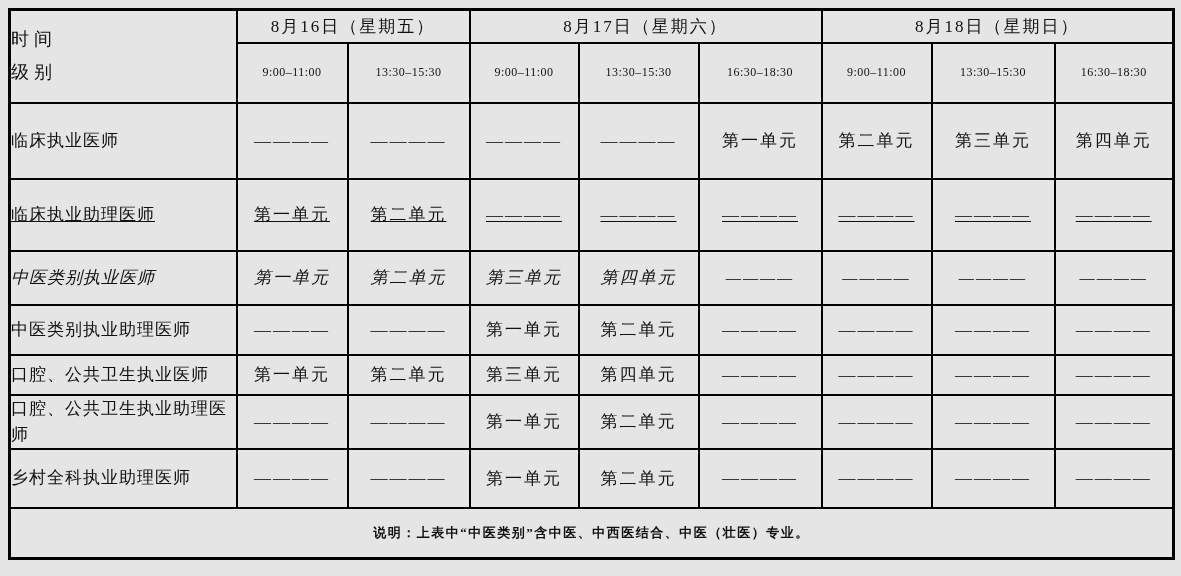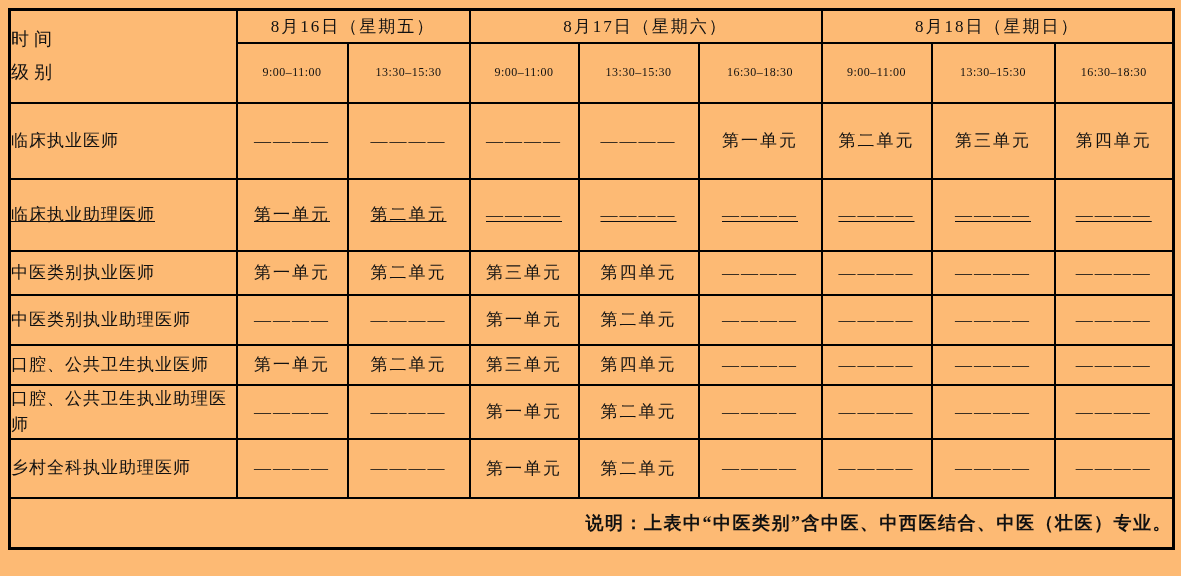--- a/index.html
+++ b/index.html
@@ -12,41 +12,41 @@
     height: 576px;
     position: relative;
     font-family: "Liberation Serif", "DejaVu Serif", serif;
     color: #111111;
   }
   .page {
     position: absolute;
     left: 0; top: 0;
     width: 1181px;
     height: 576px;
-    background: #fdba74;
+    background: #e5e5e5;
   }
   table.schedule {
     position: absolute;
     left: 8px;
     top: 8px;
     border-collapse: collapse;
     table-layout: fixed;
     border: 3px solid #000000;
   }
   table.schedule td {
     border: 2px solid #000000;
     padding: 0;
     vertical-align: middle;
     overflow: hidden;
   }
   tr.r-date   { height: 33px; }
   tr.r-time   { height: 60px; }
   tr.r-d0     { height: 76px; }
   tr.r-d1     { height: 72px; text-decoration: underline; }
-  tr.r-d2     { height: 44px; }
+  tr.r-d2     { height: 54px; font-style: italic; }
   tr.r-d3     { height: 50px; }
   tr.r-d4     { height: 40px; }
   tr.r-d5     { height: 44px; }
   tr.r-d6     { height: 59px; }
   tr.r-note   { height: 51px; }
 
   td.corner {
     padding-left: 34px;
     font-size: 18px;
     letter-spacing: 5px;
@@ -72,23 +72,23 @@
     font-size: 17px;
     letter-spacing: 1px;
     line-height: 26px;
   }
   td.data-cell {
     text-align: center;
     font-size: 17px;
     letter-spacing: 2px;
   }
   td.note-cell {
-    text-align: right;
+    text-align: center;
     padding-left: 12px;
-    font-size: 18px;
+    font-size: 13px;
     font-weight: bold;
     letter-spacing: 1.5px;
   }
 </style>
 </head>
 <body>
 
 <div class="page">
   <table class="schedule">
     <colgroup>

